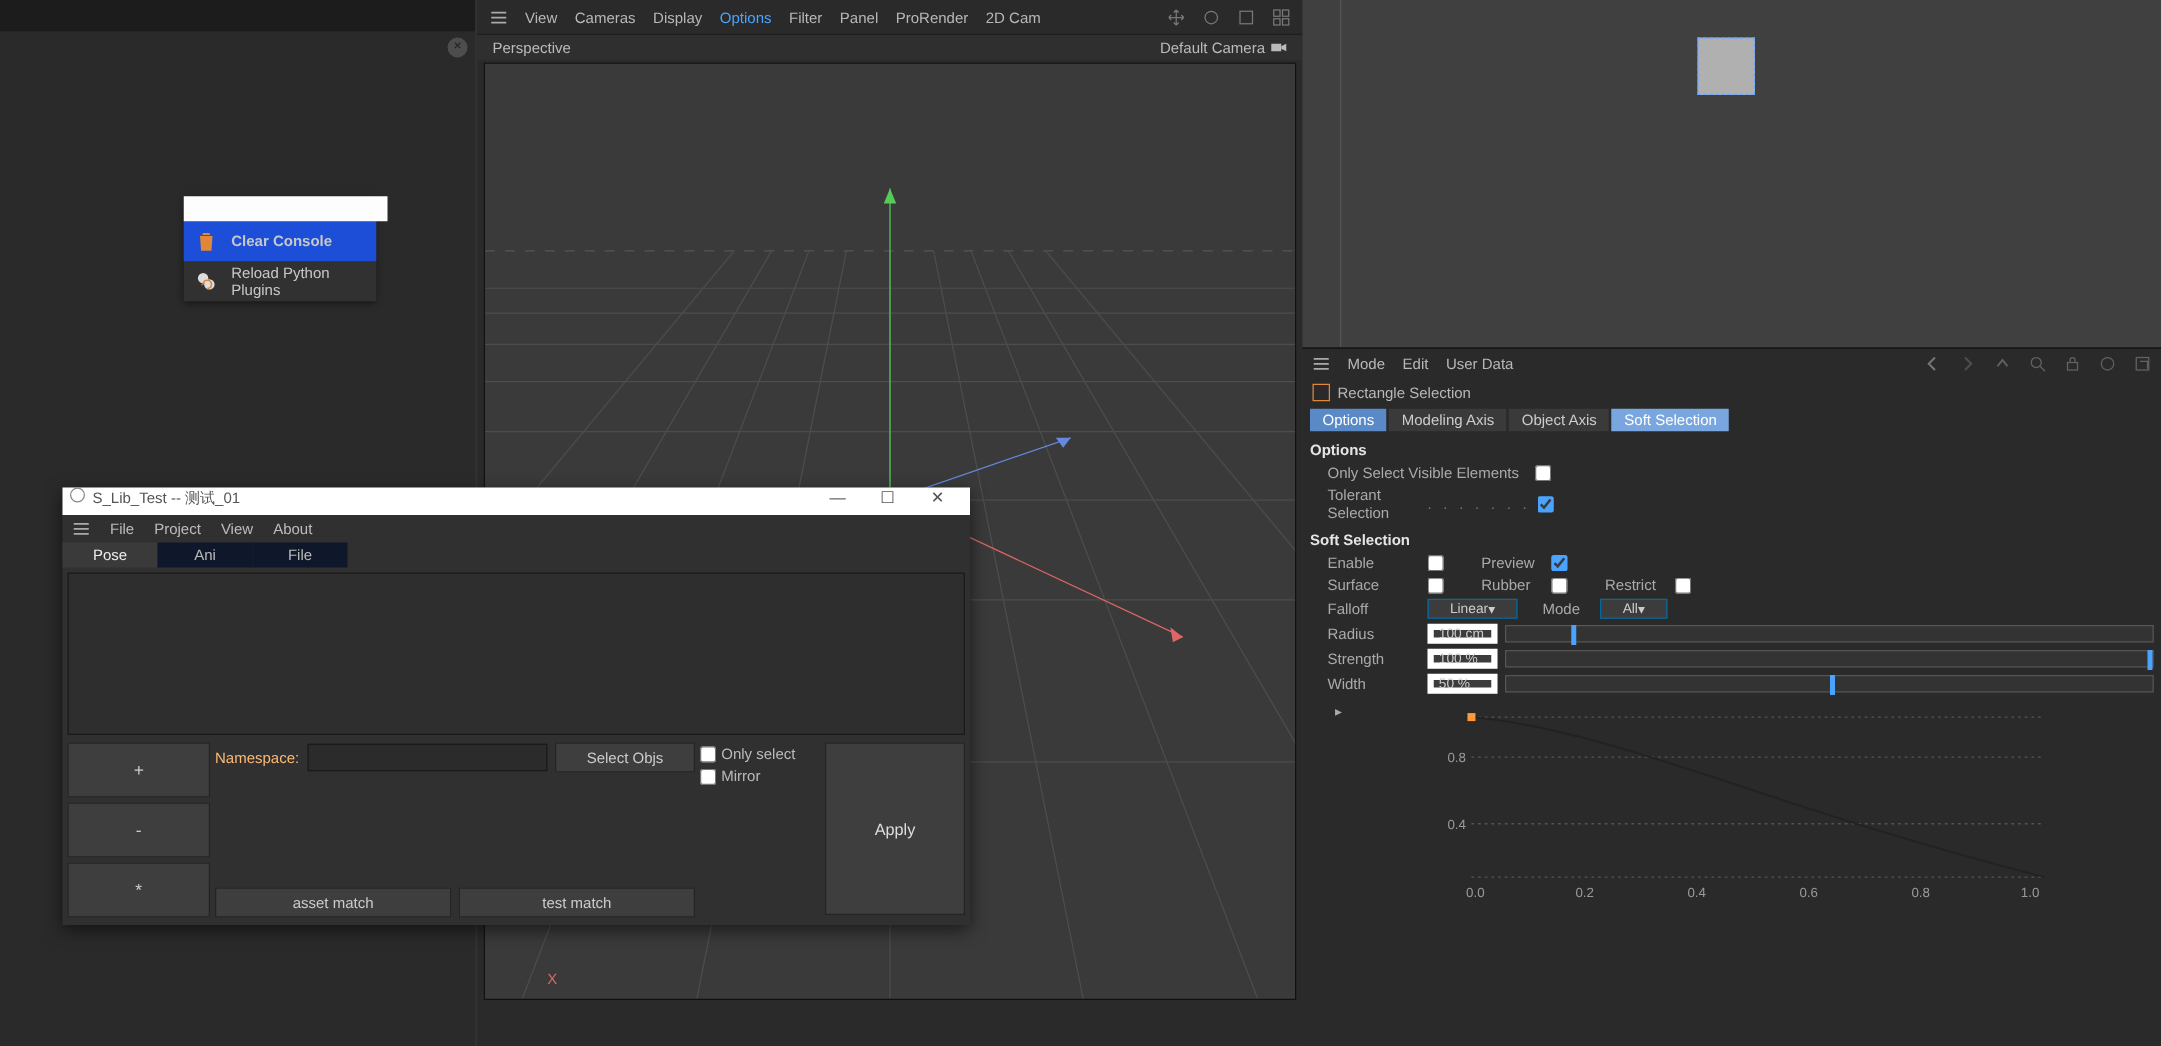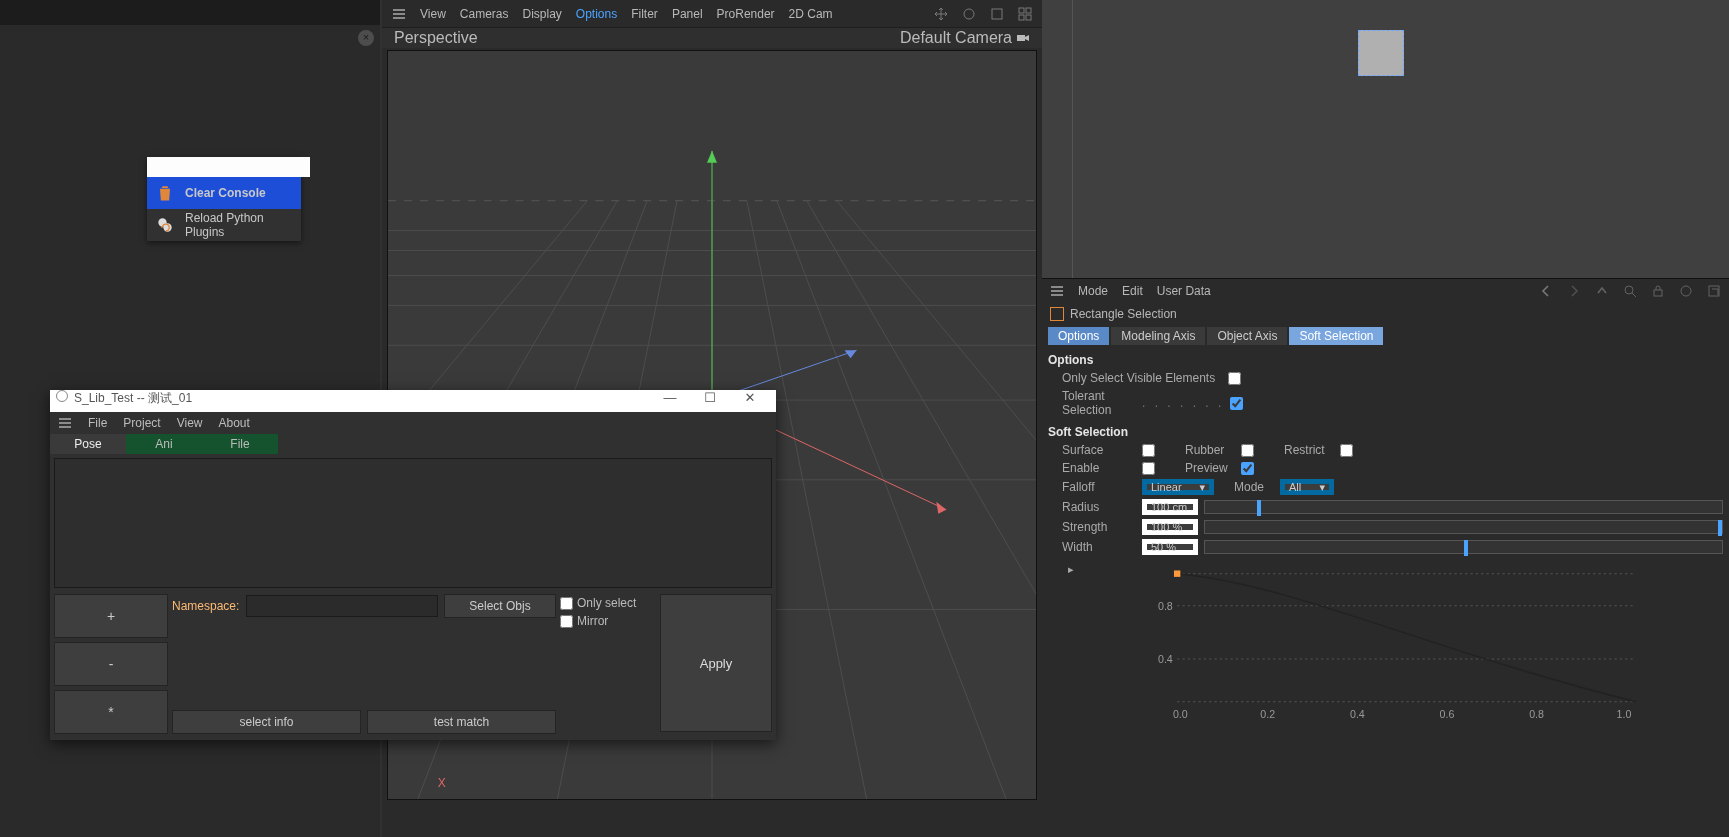--- a/index.html
+++ b/index.html
@@ -21,21 +21,21 @@
   .ctx-item span { font-size:12px; color:#c8c8c8;}
   
   
   .vp-panel { position:absolute; left:382px; top:0; width:660px; height:837px; background:#2a2a2a;}
   .vp-menubar { height:28px; display:flex; align-items:center; gap:14px; padding:0 10px; background:#2a2a2a; border-bottom:1px solid #1e1e1e;}
   .vp-menubar .burger { width:14px; cursor:pointer;}
   .vp-menubar .mitem { font-size:12px; color:#b8b8b8; cursor:pointer;}
   .vp-menubar .mitem.active { color:#4aa3ff;}
   .vp-menubar .spacer { flex:1;}
   .vp-menubar .ricon { width:14px; height:14px; cursor:pointer; opacity:.7;}
-  .vp-header { height:20px; display:flex; align-items:center; justify-content:space-between; padding:0 12px; font-size:16px; color:#bbb; background:#2f2f2f;}
+  .vp-header { height:20px; display:flex; align-items:center; justify-content:space-between; padding:0 12px; font-size:12px; color:#bbb; background:#2f2f2f;}
   .vp-header .cam { display:flex; align-items:center; gap:4px;}
   .vp-3d { position:relative; width:650px; height:750px; margin:2px auto 0; background:#3a3a3a; border:1px solid #111; overflow:hidden;}
   .vp-3d svg { position:absolute; left:0; top:0; width:100%; height:100%;}
   
   
   .rt-preview { position:absolute; left:1042px; top:0; width:687px; height:278px; background:#404040;}
   .rt-preview .sel-rect { position:absolute; left:316px; top:30px; width:46px; height:46px; background:#b0b0b0; border:1px dashed #6ea8ff;}
   .rt-preview .vbar { position:absolute; left:30px; top:0; width:1px; height:278px; background:#555;}
   
   
@@ -49,39 +49,39 @@
   .attr-title .ticon{width:14px;height:14px;border:1px solid #e0873a;}
   .attr-tabs { display:flex; gap:2px; padding:2px 6px;}
   .attr-tab { font-size:12px; padding:2px 10px; background:#3a3a3a; color:#ccc; cursor:pointer;}
   .attr-tab.sel { background:#5a89c7; color:#fff;}
   .attr-tab.sel2 { background:#7aa6e0; color:#fff;}
   .sect-head { font-weight:600; color:#e5e5e5; font-size:12px; padding:6px 6px 2px;}
   .param-row { display:flex; align-items:center; gap:6px; padding:2px 6px 2px 20px; font-size:12px; color:#aaa;}
   .param-row label { width:74px; }
   .param-row .dots { letter-spacing:3px; color:#777;}
   .param-row input[type=checkbox]{ width:13px;height:13px; accent-color:#4aa3ff;}
-  .param-row .sel { width:72px; height:16px; background:#3c3c3c; border:5px solid #0369a1; font-size:11px; color:#ccc; padding:0 4px; display:flex; align-items:center; justify-content:space-between;}
+  .param-row .sel { width:72px; height:16px; background:#3c3c3c; border:1px solid #0369a1; font-size:11px; color:#ccc; padding:0 4px; display:flex; align-items:center; justify-content:center;}
   .param-row .numbox { width:56px; height:16px; background:#3c3c3c; border:5px solid #ffffff; color:#ccc; font-size:11px; padding:0 4px; display:flex; align-items:center;}
   .param-row .slider { flex:1; height:14px; background:#333; border:1px solid #555; position:relative;}
   .param-row .slider .thumb{position:absolute; top:-1px; width:4px; height:16px; background:#4aa3ff;}
   .curve-wrap { margin:6px 10px 0 20px; position:relative; height:160px;}
   .curve-wrap svg{width:100%;height:100%;}
   .exp-arrow { position:absolute; left:6px; top:0; font-size:11px; color:#aaa; cursor:pointer;}
   
   
   .popup { position:absolute; left:50px; top:390px; width:726px; background:#303030; box-shadow:0 4px 14px rgba(0,0,0,.6);}
   .popup .titlebar { height:22px; background:#fff; display:flex; align-items:flex-start; padding:0 6px; font-size:12px; color:#555;}
   .popup .titlebar .appicon{width:12px;height:12px;border-radius:50%;border:1px solid #888;margin-right:6px;}
   .popup .titlebar .spacer{flex:1;}
   .popup .titlebar .wbtn{width:40px;text-align:center;font-size:13px;color:#555;cursor:pointer;}
   .popup .menubar{height:22px;display:flex;align-items:center;gap:16px;padding:0 8px;font-size:12px;color:#bcbcbc;}
   .popup .menubar .burger{width:14px;cursor:pointer;}
   .popup .menubar span{cursor:pointer;}
   .popup .tabs{height:20px;display:flex;font-size:12px;}
-  .popup .tabs .ptab{flex:0 0 76px;text-align:center;line-height:20px;background:#14532d;color:#bbb;cursor:pointer;}
+  .popup .tabs .ptab{flex:0 0 76px;text-align:center;line-height:20px;background:#0f172a;color:#bbb;cursor:pointer;}
   .popup .tabs .ptab.act{background:#3a3a3a;color:#eee;}
   .popup .canvas{height:130px;background:#2e2e2e;border:1px solid #1a1a1a;margin:4px 4px 6px;}
   .popup .bottom{display:flex;gap:4px;padding:0 4px 6px;}
   .popup .col-plus{display:flex;flex-direction:column;gap:4px;}
   .popup .col-plus button{width:114px;height:44px;background:#3e3e3e;border:1px solid #242424;color:#ccc;font-size:14px;cursor:pointer;}
   .popup .col-mid{flex:1;display:flex;flex-direction:column;gap:6px;}
   .popup .nsrow{display:flex;align-items:center;gap:6px;}
   .popup .nsrow label{width:68px;font-size:12px;color:#fdba74;}
   .popup .nsrow .nsinput{flex:1;height:22px;background:#2b2b2b;border:1px solid #1a1a1a;}
   .popup .nsrow .selbtn{width:112px;height:24px;background:#3e3e3e;border:1px solid #242424;color:#ccc;font-size:12px;cursor:pointer;}
@@ -284,32 +284,32 @@
     <input type="checkbox" style="">
   </div>
   <div class="param-row">
     <label>Tolerant Selection</label>
     <span class="dots">. . . . . . .</span>
     <input type="checkbox" checked="" style="">
   </div>
 
   <div class="sect-head">Soft Selection</div>
   <div class="param-row">
+    <label>Enable</label>
+    <input type="checkbox" style="">
+    <label style="width:50px;margin-left:24px">Preview</label>
+    <input type="checkbox" checked="" style="">
+  </div>
+  <div class="param-row">
     <label>Surface</label>
     <input type="checkbox" style="">
     <label style="width:50px;margin-left:24px">Rubber</label>
     <input type="checkbox" style="">
     <label style="width:50px;margin-left:24px">Restrict</label>
     <input type="checkbox" style="">
-  </div>
-  <div class="param-row">
-    <label>Enable</label>
-    <input type="checkbox" style="">
-    <label style="width:50px;margin-left:24px">Preview</label>
-    <input type="checkbox" checked="" style="">
   </div>
   <div class="param-row">
     <label>Falloff</label>
     <div class="sel">
         <span>Linear</span>
         <span>▾</span>
       </div>
     <label style="width:40px;margin-left:14px">Mode</label>
     <div class="sel" style="width:54px">
         <span>All</span>
@@ -393,21 +393,21 @@
       <button>*</button>
     </div>
     <div class="col-mid">
       <div class="nsrow">
         <label>Namespace:</label>
         <div class="nsinput"></div>
         <button class="selbtn">Select Objs</button>
       </div>
       <div class="midspace"></div>
       <div class="btnrow">
-        <button>select info</button>
+        <button>asset match</button>
         <button>test match</button>
       </div>
     </div>
     <div class="col-chk">
       <label>
           <input type="checkbox" style=""> 
           <span>Only select</span>
         </label>
       <label>
           <input type="checkbox" style=""> 

